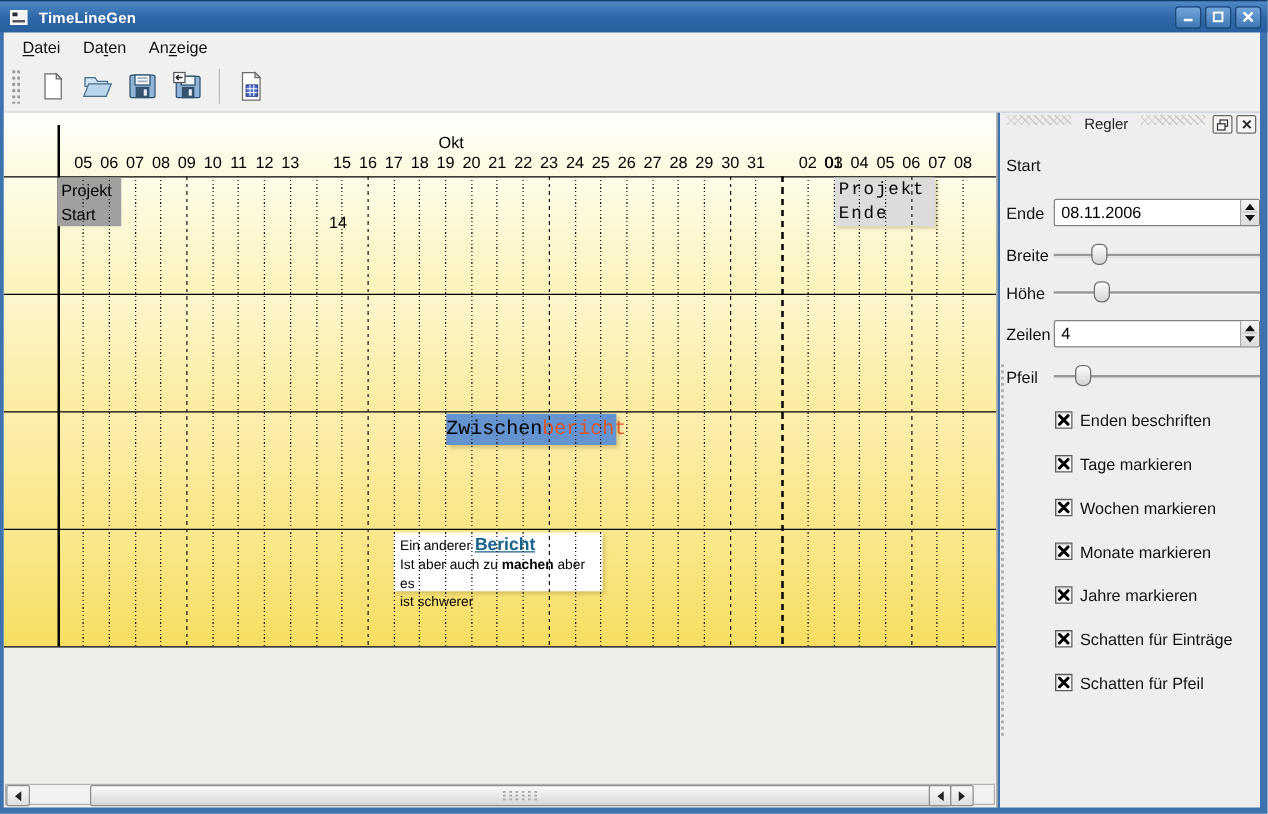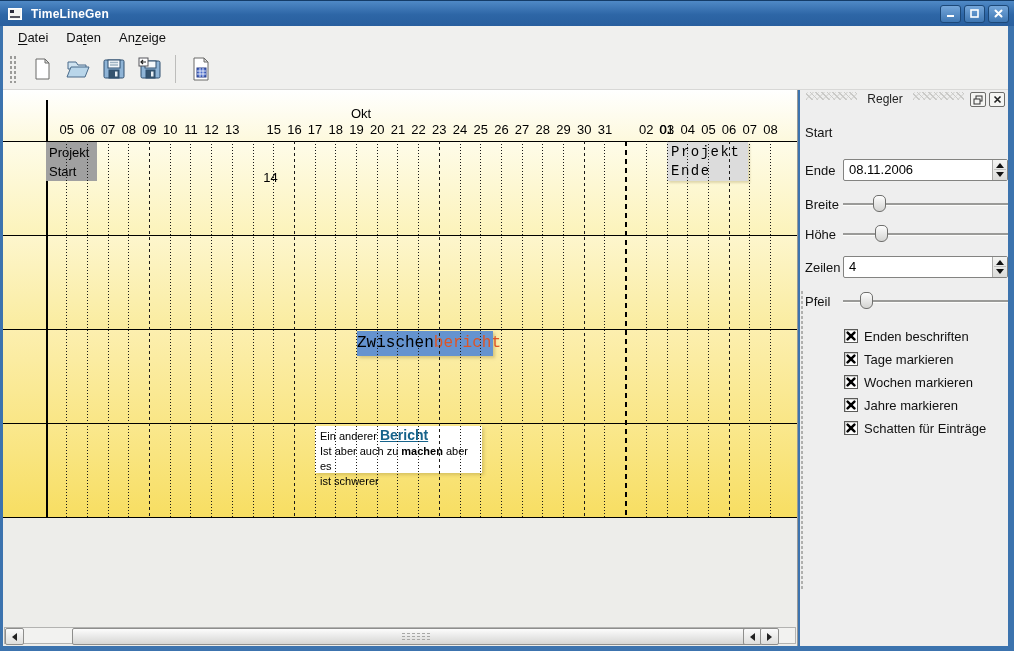--- a/index.html
+++ b/index.html
@@ -101,21 +101,21 @@
   .spin-up{top:3px;border-bottom:5px solid #111;}
   .spin-down{bottom:3px;border-top:5px solid #111;}
   .spin-mid{position:absolute;left:1px;right:1px;top:9px;height:1px;background:#c2c2c0;}
 
   .slider{position:absolute;left:43px;width:165px;height:18px;}
   .slider-groove{position:absolute;left:0;right:0;top:8px;height:2px;background:#9a9a98;border-bottom:1px solid #fcfcfa;}
   .slider-handle{position:absolute;top:0;width:13px;height:17px;
     background:linear-gradient(#fdfdfd,#d4d4d2);border:1px solid #6f6f6d;box-sizing:border-box;
     border-radius:5px 5px 6px 6px;}
 
-  .cb-list{position:absolute;left:0;top:239px;width:204px;display:flex;flex-direction:column;gap:9px;}
+  .cb-list{position:absolute;left:0;top:239px;width:204px;display:flex;flex-direction:column;gap:21px;}
   .cb-row{display:flex;align-items:center;height:14px;}
   .cb-box{width:14px;height:14px;margin-left:44px;background:#fff;border:1px solid #5a5a58;
     box-sizing:border-box;display:flex;align-items:center;justify-content:center;
     box-shadow:inset 1px 1px 0 #d0d0ce;}
   .cb-label{margin-left:6px;font-size:13px;color:#111;}
 </style>
 </head>
 <body>
 
 <div class="titlebar">
@@ -394,24 +394,40 @@
           </svg>
         </span>
         <span class="cb-label">Wochen markieren</span>
       </div>
       <div class="cb-row">
         <span class="cb-box">
           <svg width="10" height="10" viewBox="0 0 10 10">
             <path d="M1.6 1.6 L8.4 8.4 M8.4 1.6 L1.6 8.4" stroke="#000" stroke-width="2.5" stroke-linecap="round"></path>
           </svg>
         </span>
+        <span class="cb-label">Monate markieren</span>
+      </div>
+      <div class="cb-row">
+        <span class="cb-box">
+          <svg width="10" height="10" viewBox="0 0 10 10">
+            <path d="M1.6 1.6 L8.4 8.4 M8.4 1.6 L1.6 8.4" stroke="#000" stroke-width="2.5" stroke-linecap="round"></path>
+          </svg>
+        </span>
         <span class="cb-label">Jahre markieren</span>
       </div>
       <div class="cb-row">
         <span class="cb-box">
           <svg width="10" height="10" viewBox="0 0 10 10">
             <path d="M1.6 1.6 L8.4 8.4 M8.4 1.6 L1.6 8.4" stroke="#000" stroke-width="2.5" stroke-linecap="round"></path>
           </svg>
         </span>
         <span class="cb-label">Schatten für Einträge</span>
       </div>
+      <div class="cb-row">
+        <span class="cb-box">
+          <svg width="10" height="10" viewBox="0 0 10 10">
+            <path d="M1.6 1.6 L8.4 8.4 M8.4 1.6 L1.6 8.4" stroke="#000" stroke-width="2.5" stroke-linecap="round"></path>
+          </svg>
+        </span>
+        <span class="cb-label">Schatten für Pfeil</span>
+      </div>
     </div>
 </div>
 
 </body></html>

